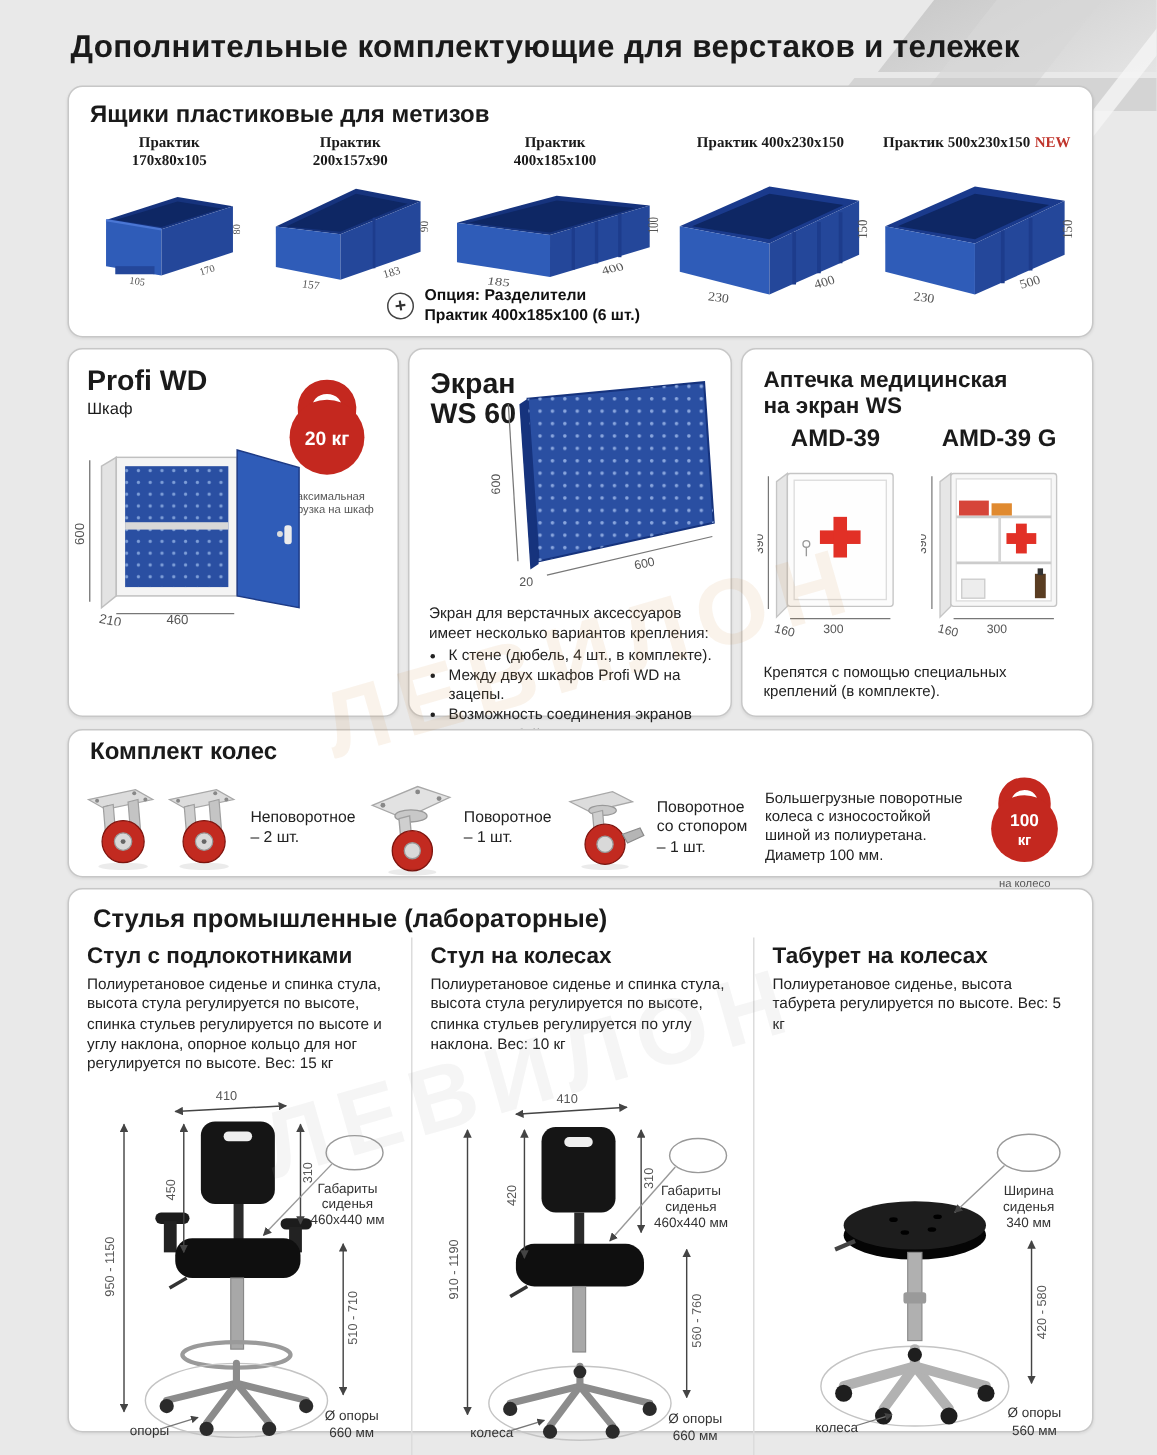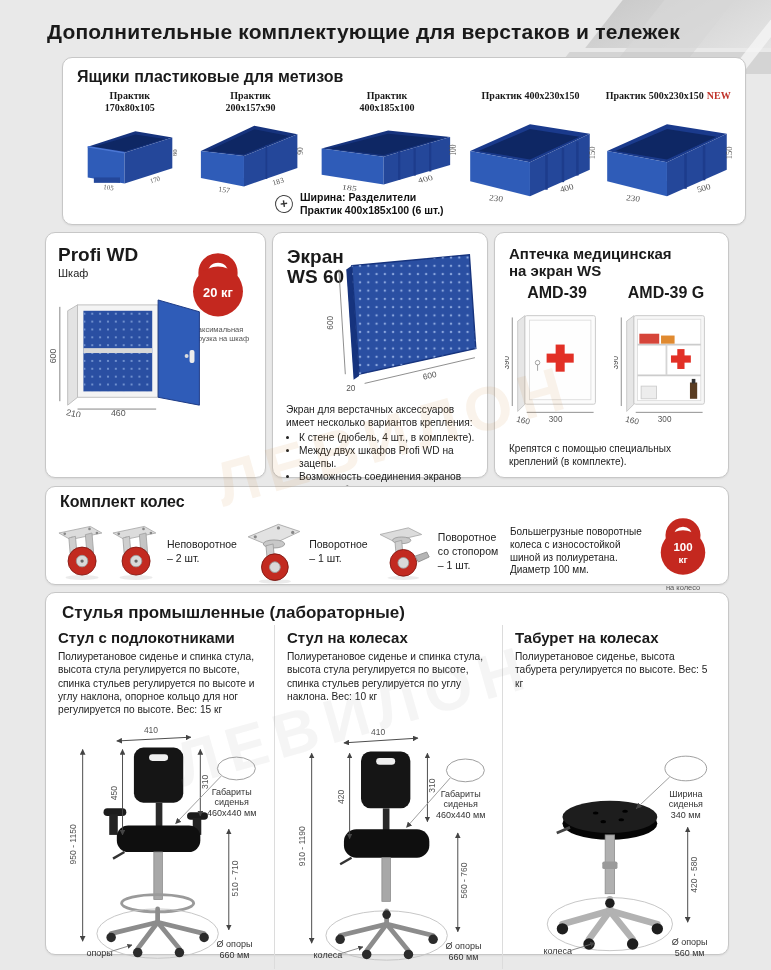--- a/index.html
+++ b/index.html
@@ -14,21 +14,21 @@
   .corner { position:absolute; top:0; right:0; width:260px; height:120px; overflow:hidden; }
   .corner i { position:absolute; display:block; transform:skewX(-38deg); }
   .corner .s1 { right:-40px; top:-18px; width:200px; height:66px; background:linear-gradient(135deg,#c9c9c9,#e6e6e6); }
   .corner .s2 { right:60px; top:-30px; width:70px; height:120px; background:#d7d7d7; opacity:.7; }
   .corner .s3 { right:-20px; top:52px; width:230px; height:22px; background:#c2c2c2; opacity:.55; }
   .corner .s4 { right:14px; top:-10px; width:14px; height:130px; background:#f5f5f5; opacity:.8; }
 
   .page-title { position:absolute; left:47px; top:20px; font-size:21px; font-weight:bold; letter-spacing:.2px; }
 
   .card { position:absolute; background:#fff; border:1px solid #c7c7c7; border-radius:10px; box-shadow:0 1px 2px rgba(0,0,0,.07); }
-  #card-bins   { left:62px; top:57px;  width:684px; height:168px; }
+  #card-bins   { left:45px; top:57px;  width:684px; height:168px; }
   #card-profi  { left:45px; top:232px; width:221px; height:246px; }
   #card-screen { left:272px; top:232px; width:216px; height:246px; }
   #card-aidkit { left:494px; top:232px; width:235px; height:246px; }
   #card-wheels { left:45px; top:486px; width:684px; height:99px; }
   #card-chairs { left:45px; top:592px; width:684px; height:363px; }
 
   .card-h { font-size:16px; font-weight:bold; padding:10px 14px 2px; }
 
   
   .bins-row { display:flex; padding:0 8px;font-family:Liberation Serif, serif; }
@@ -168,21 +168,21 @@
         <text class="dim" transform="rotate(-90 127 42)" x="127" y="42" text-anchor="middle">150</text>
         <text class="dim" transform="rotate(8 24 92)" x="24" y="92">230</text>
         <text class="dim" transform="rotate(-17 94 84)" x="94" y="84">500</text>
       </svg>
     </div>
   </div>
 
   <div class="option-row">
     <div class="plus-circle">+</div>
     <div class="option-txt">
-      <span>Ширина: Разделители</span><br>
+      <span>Опция: Разделители</span><br>
       <span>Практик 400x185x100 (6 шт.)</span>
     </div>
   </div>
 </div>
 
 <div class="card" id="card-profi">
   <div class="p-head">
     <div class="p-title">Profi WD</div>
     <div class="p-sub">Шкаф</div>
   </div>

